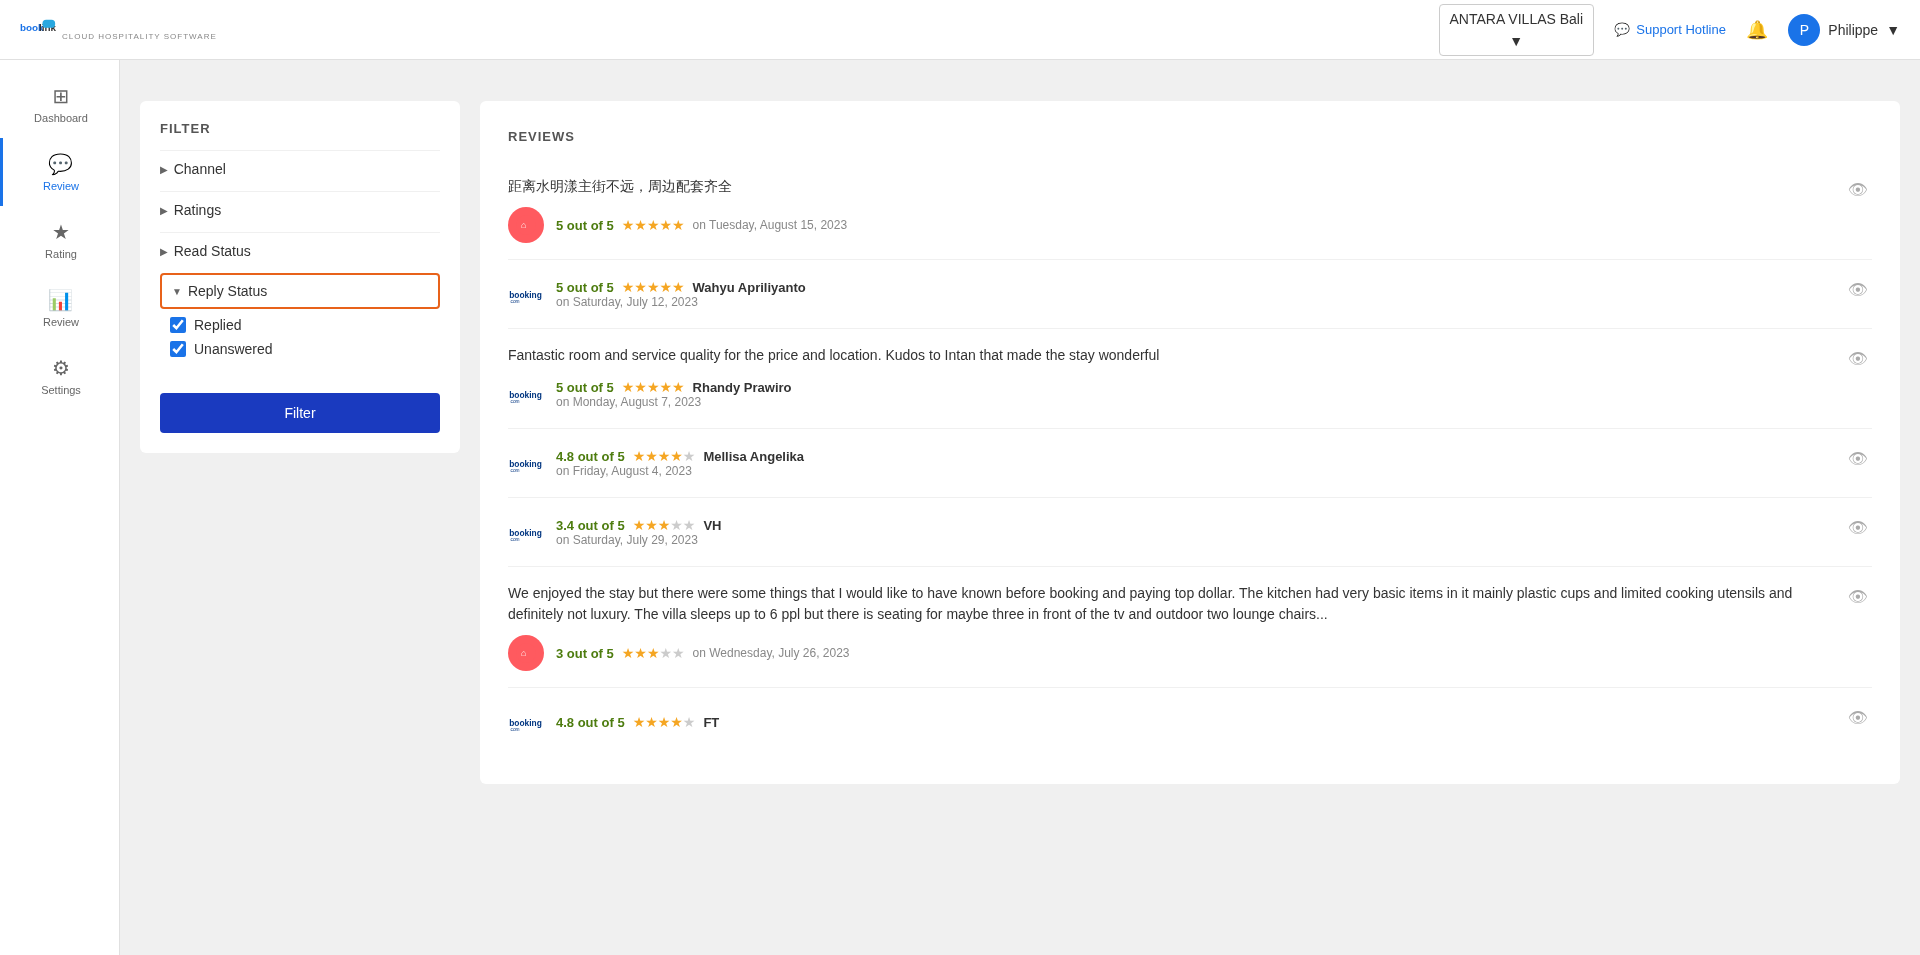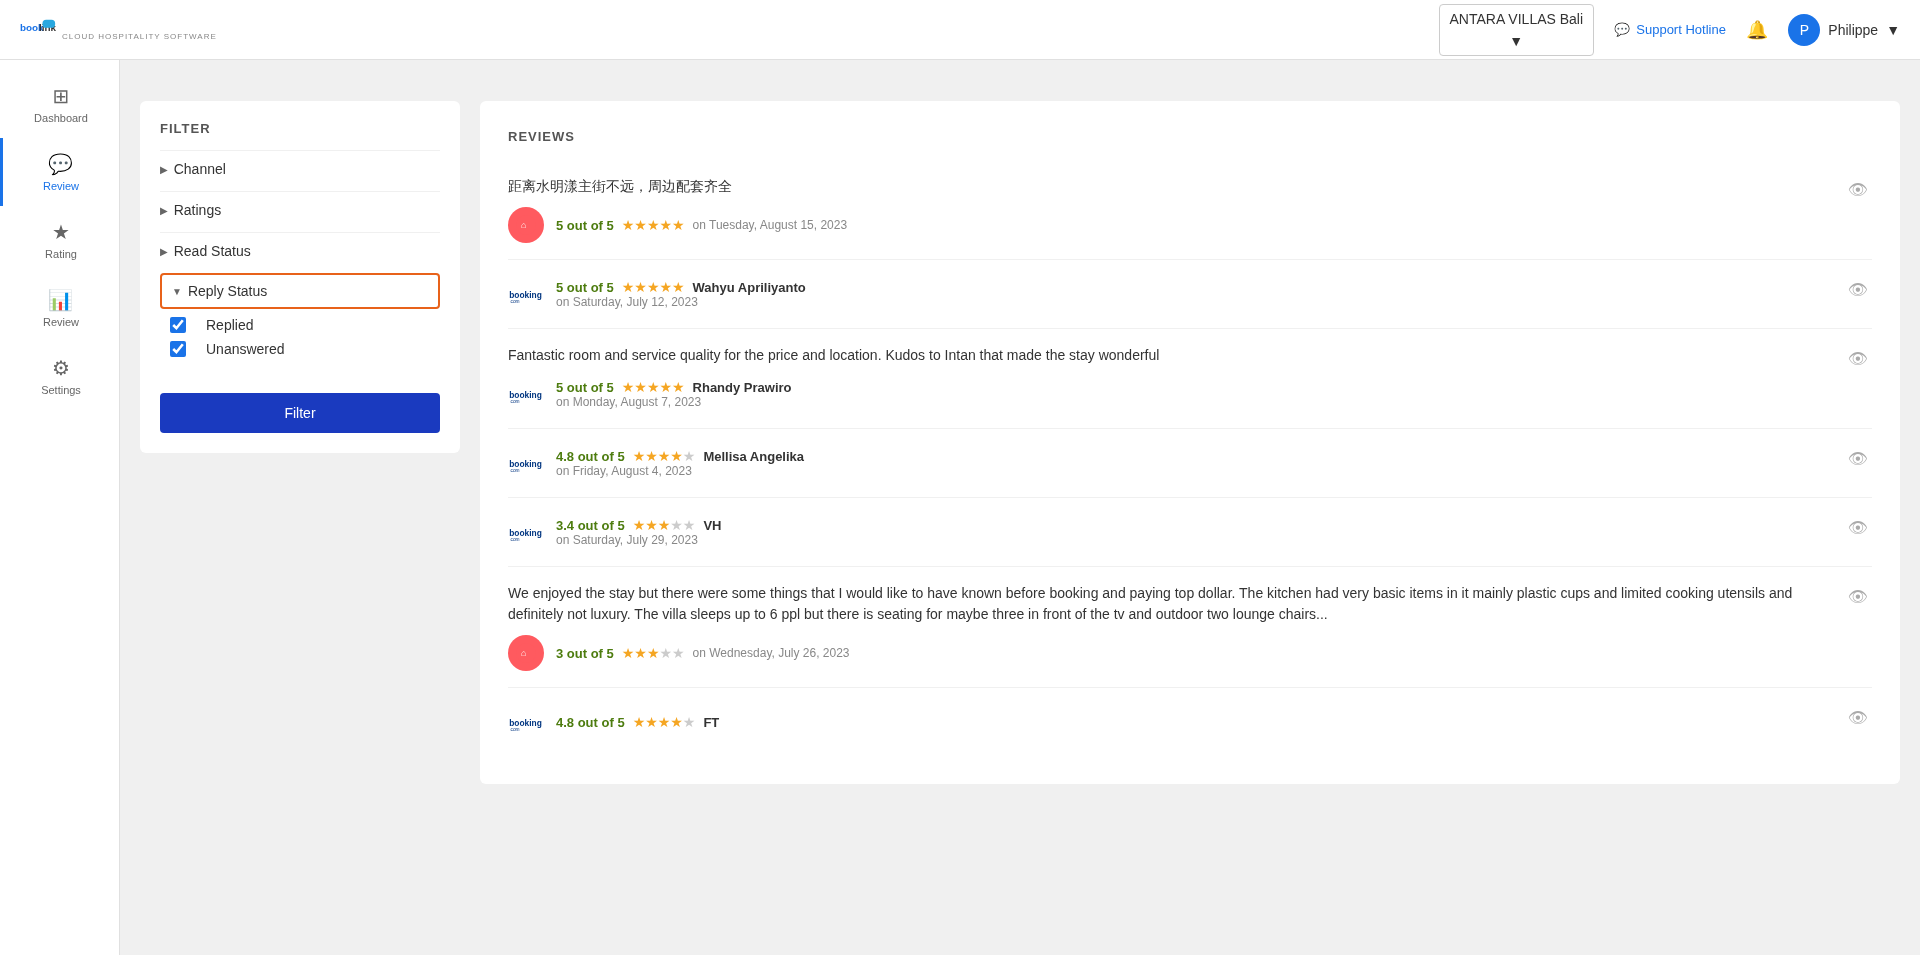--- a/index.html
+++ b/index.html
@@ -75,21 +75,21 @@
     .filter-section-header .arrow { font-size: 10px; color: #666; }
     .filter-section-content { padding: 8px 0 8px 10px; }
     .reply-status-header {
       display: flex; align-items: center; gap: 6px;
       padding: 10px 0; cursor: pointer; color: #333; font-size: 14px;
       border-top: 1px solid #f0f0f0;
       border: 2px solid #e8621a; border-radius: 4px; padding: 8px 10px;
       margin-top: 4px;
     }
     .reply-status-header .arrow { font-size: 10px; color: #666; }
-    .checkbox-item { display: flex; align-items: center; gap: 20px; margin-bottom: 8px; }
+    .checkbox-item { display: flex; align-items: center; gap: 8px; margin-bottom: 8px; }
     .checkbox-item input[type="checkbox"] { width: 16px; height: 16px; accent-color: #1a73e8; }
     .filter-btn {
       width: 100%; padding: 12px; background: #1a3abf; color: #fff;
       border: none; border-radius: 4px; font-size: 14px; cursor: pointer;
       margin-top: 16px;
     }
 
     
     .reviews-panel { flex: 1; background: #fff; border-radius: 6px; padding: 28px; }
     .reviews-title { font-size: 13px; font-weight: bold; color: #555; letter-spacing: 1px; margin-bottom: 16px; }

